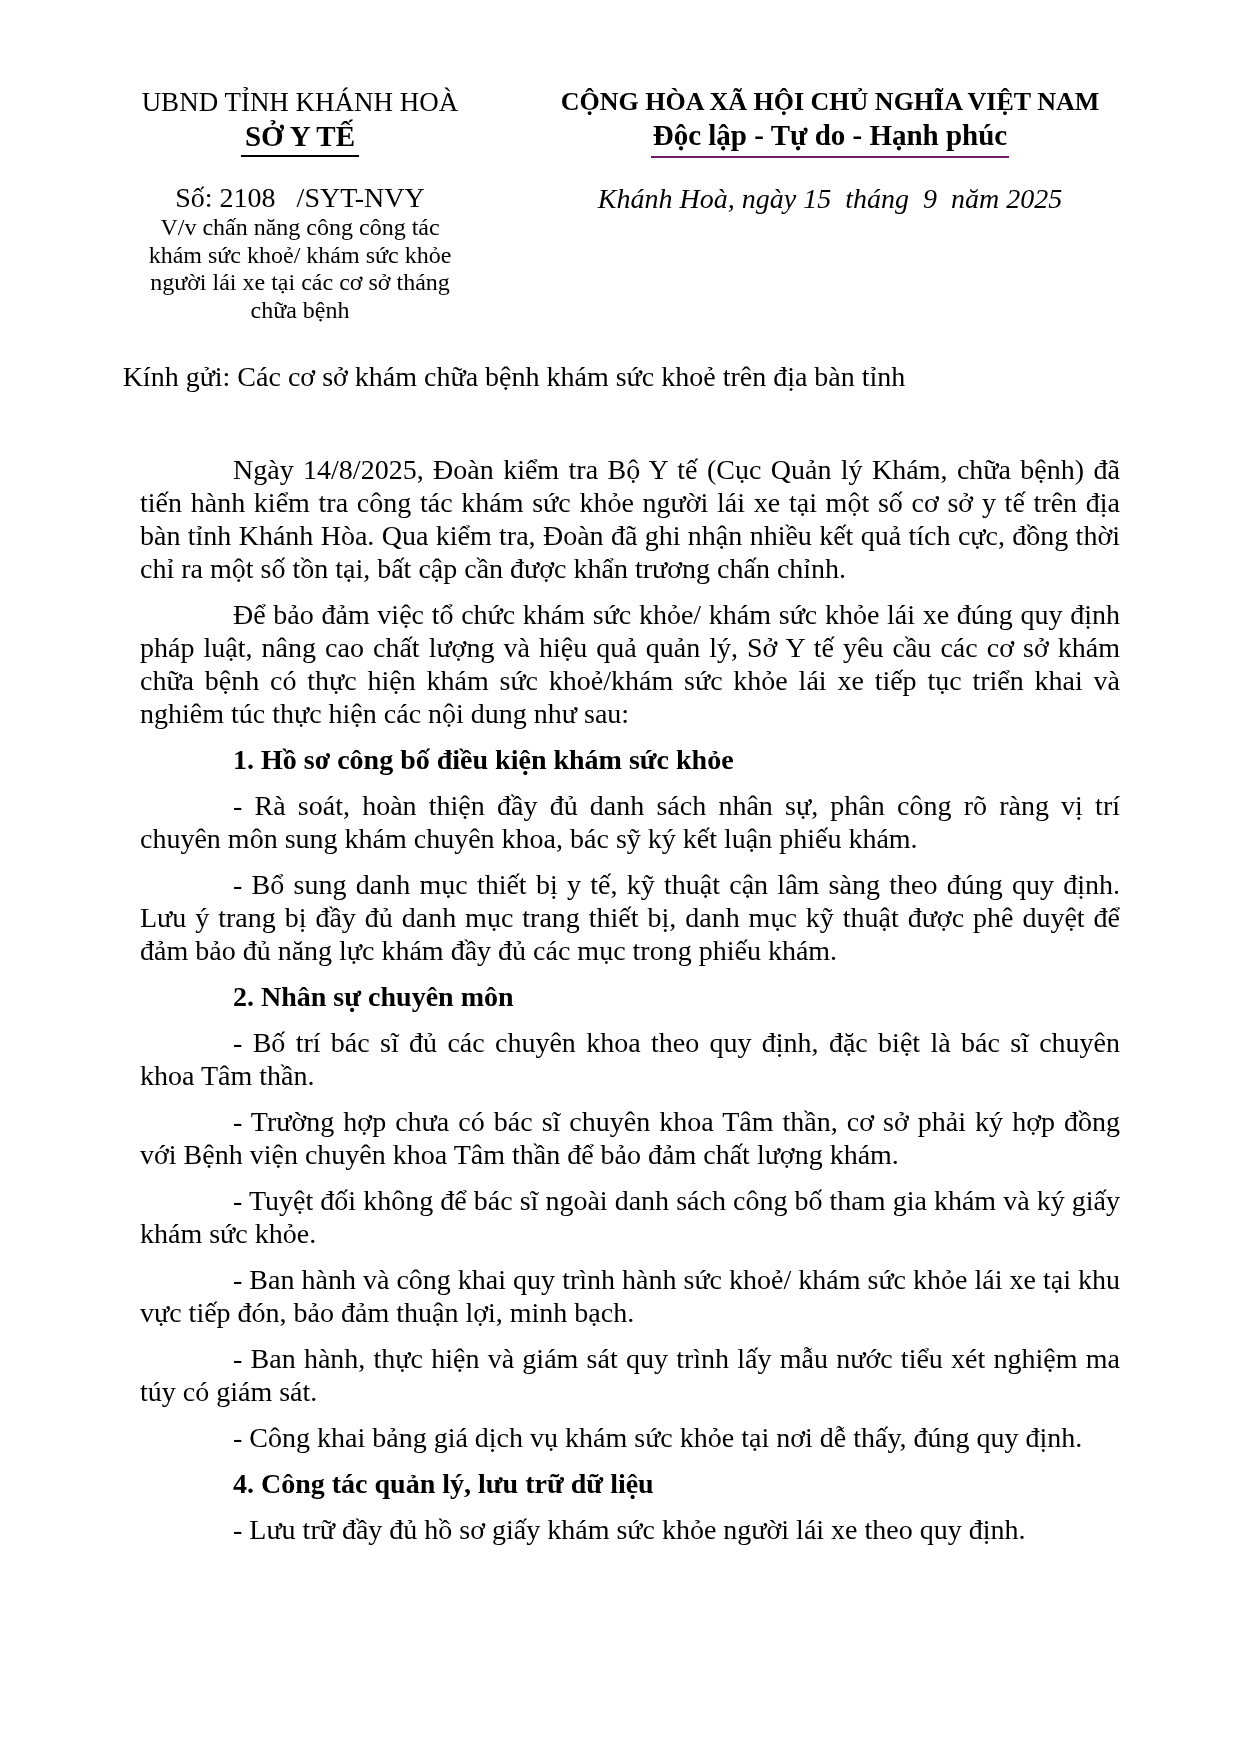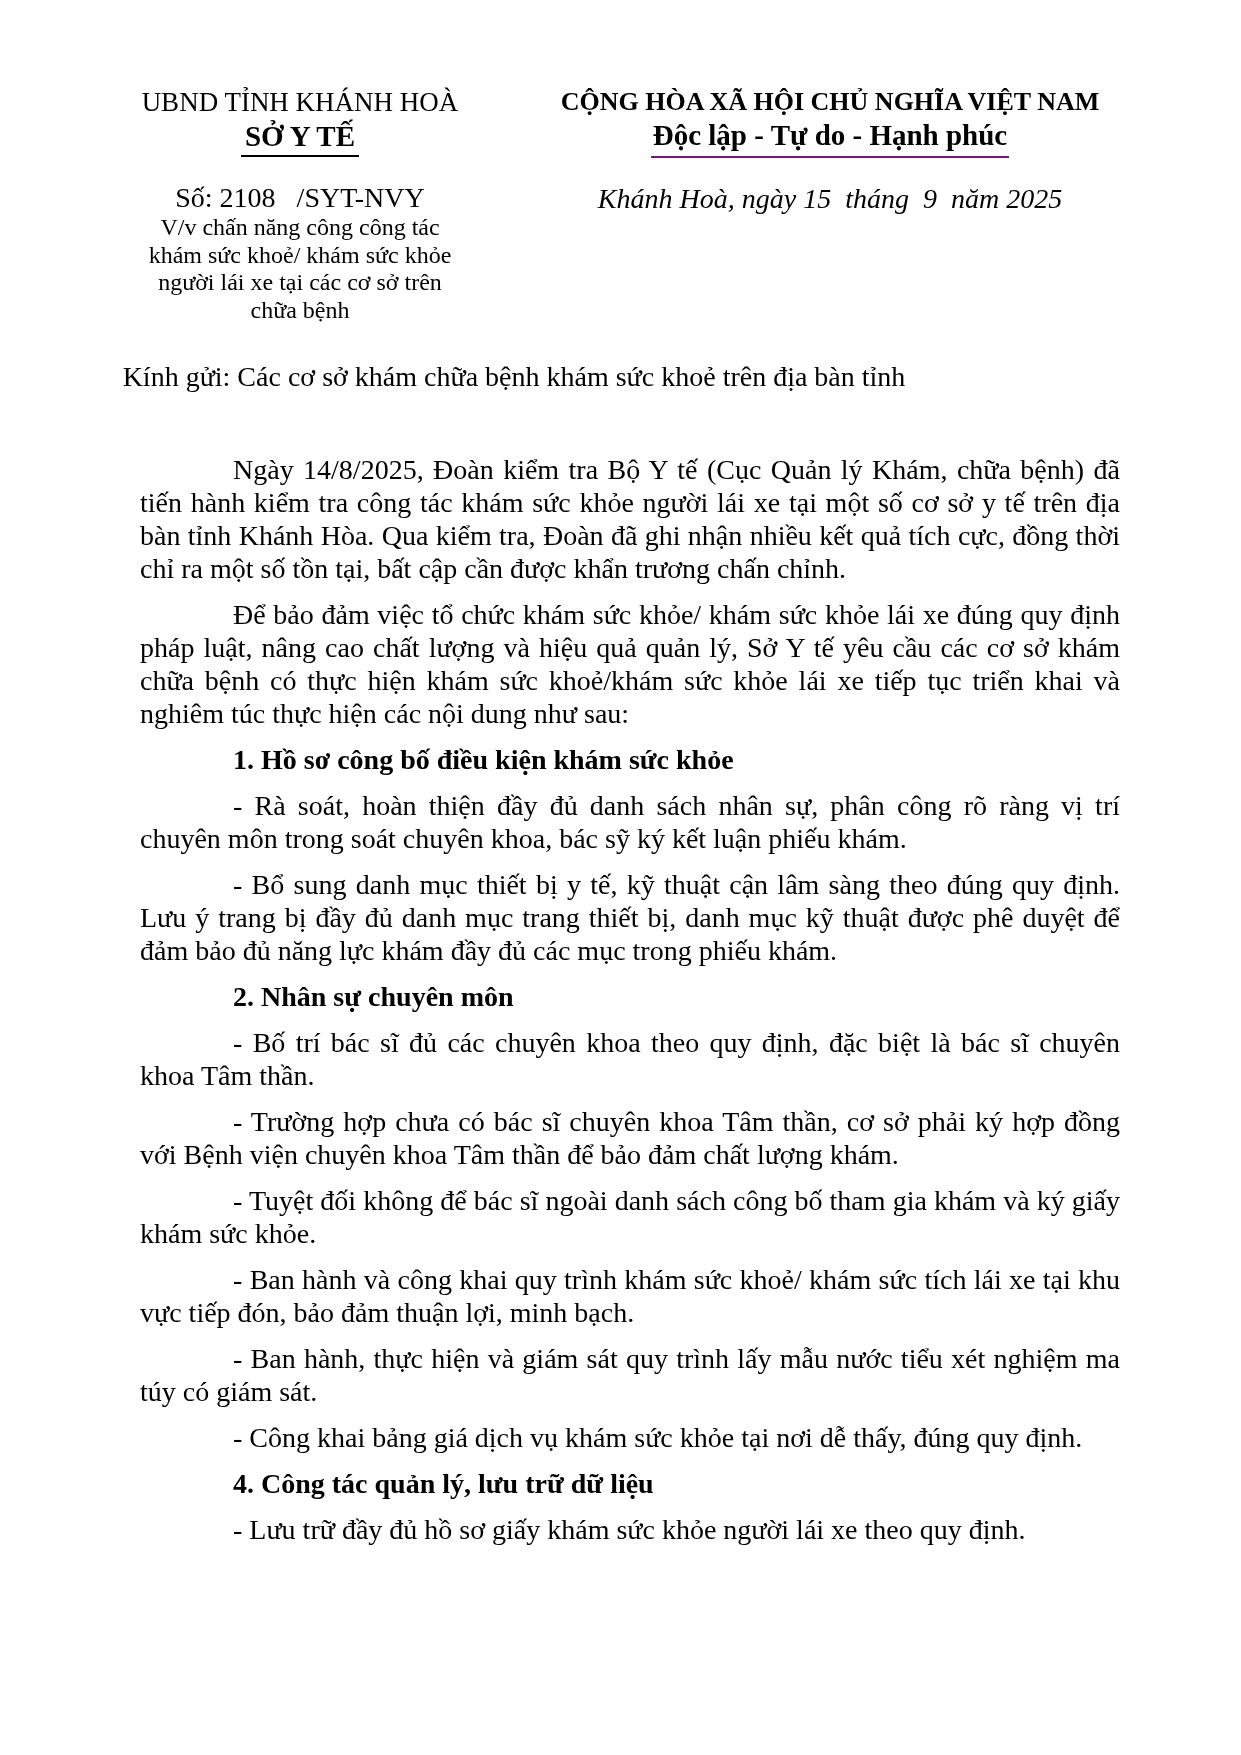--- a/index.html
+++ b/index.html
@@ -123,47 +123,47 @@
 
     <div class="hcol-left">
       <div class="agency-parent">UBND TỈNH KHÁNH HOÀ</div>
       <div class="agency-name-wrap">
         <span class="agency-name">SỞ Y TẾ</span>
       </div>
       <div class="doc-number">Số: 2108   /SYT-NVY</div>
       <div class="doc-subject">
         <div>V/v chấn năng công công tác</div>
         <div>khám sức khoẻ/ khám sức khỏe</div>
-        <div>người lái xe tại các cơ sở trên</div>
+        <div>người lái xe tại các cơ sở tháng</div>
         <div>chữa bệnh</div>
       </div>
     </div>
 
     <div class="hcol-right">
       <div class="national-title">CỘNG HÒA XÃ HỘI CHỦ NGHĨA VIỆT NAM</div>
       <div class="motto-wrap">
         <span class="national-motto">Độc lập - Tự do - Hạnh phúc</span>
       </div>
       <div class="date-line">Khánh Hoà, ngày 15  tháng  9  năm 2025</div>
     </div>
 
   </div>
 
   <div class="salutation">Kính gửi: Các cơ sở khám chữa bệnh khám sức khoẻ trên địa bàn tỉnh</div>
 
   <div class="doc-body">
     <p>Ngày 14/8/2025, Đoàn kiểm tra Bộ Y tế (Cục Quản lý Khám, chữa bệnh) đã tiến hành kiểm tra công tác khám sức khỏe người lái xe tại một số cơ sở y tế trên địa bàn tỉnh Khánh Hòa. Qua kiểm tra, Đoàn đã ghi nhận nhiều kết quả tích cực, đồng thời chỉ ra một số tồn tại, bất cập cần được khẩn trương chấn chỉnh.</p>
     <p>Để bảo đảm việc tổ chức khám sức khỏe/ khám sức khỏe lái xe đúng quy định pháp luật, nâng cao chất lượng và hiệu quả quản lý, Sở Y tế yêu cầu các cơ sở khám chữa bệnh có thực hiện khám sức khoẻ/khám sức khỏe lái xe tiếp tục triển khai và nghiêm túc thực hiện các nội dung như sau:</p>
     <p class="heading">1. Hồ sơ công bố điều kiện khám sức khỏe</p>
-    <p>- Rà soát, hoàn thiện đầy đủ danh sách nhân sự, phân công rõ ràng vị trí chuyên môn trong soát chuyên khoa, bác sỹ ký kết luận phiếu khám.</p>
+    <p>- Rà soát, hoàn thiện đầy đủ danh sách nhân sự, phân công rõ ràng vị trí chuyên môn sung khám chuyên khoa, bác sỹ ký kết luận phiếu khám.</p>
     <p>- Bổ sung danh mục thiết bị y tế, kỹ thuật cận lâm sàng theo đúng quy định. Lưu ý trang bị đầy đủ danh mục trang thiết bị, danh mục kỹ thuật được phê duyệt để đảm bảo đủ năng lực khám đầy đủ các mục trong phiếu khám.</p>
     <p class="heading">2. Nhân sự chuyên môn</p>
     <p>- Bố trí bác sĩ đủ các chuyên khoa theo quy định, đặc biệt là bác sĩ chuyên khoa Tâm thần.</p>
     <p>- Trường hợp chưa có bác sĩ chuyên khoa Tâm thần, cơ sở phải ký hợp đồng với Bệnh viện chuyên khoa Tâm thần để bảo đảm chất lượng khám.</p>
     <p>- Tuyệt đối không để bác sĩ ngoài danh sách công bố tham gia khám và ký giấy khám sức khỏe.</p>
-    <p>- Ban hành và công khai quy trình khám sức khoẻ/ khám sức tích lái xe tại khu vực tiếp đón, bảo đảm thuận lợi, minh bạch.</p>
+    <p>- Ban hành và công khai quy trình hành sức khoẻ/ khám sức khỏe lái xe tại khu vực tiếp đón, bảo đảm thuận lợi, minh bạch.</p>
     <p>- Ban hành, thực hiện và giám sát quy trình lấy mẫu nước tiểu xét nghiệm ma túy có giám sát.</p>
     <p>- Công khai bảng giá dịch vụ khám sức khỏe tại nơi dễ thấy, đúng quy định.</p>
     <p class="heading">4. Công tác quản lý, lưu trữ dữ liệu</p>
     <p>- Lưu trữ đầy đủ hồ sơ giấy khám sức khỏe người lái xe theo quy định.</p>
   </div>
 
 </div>
 
 </body></html>

